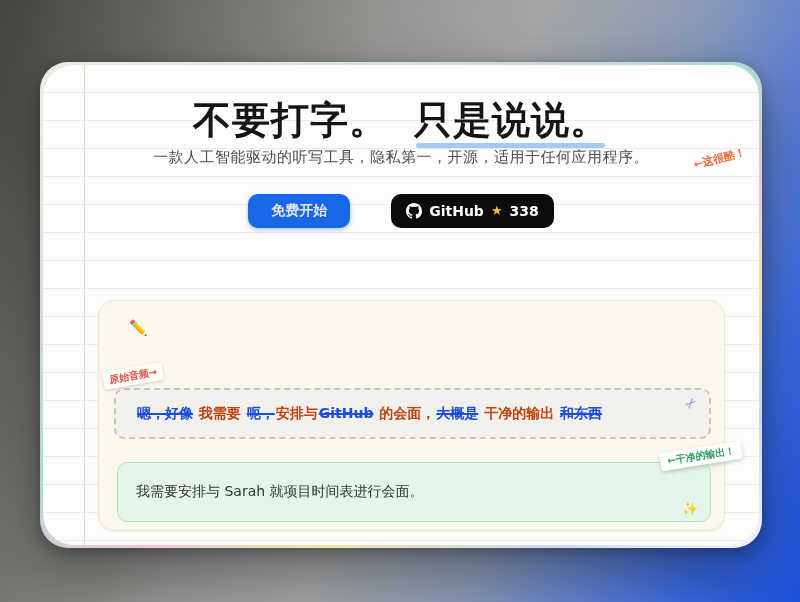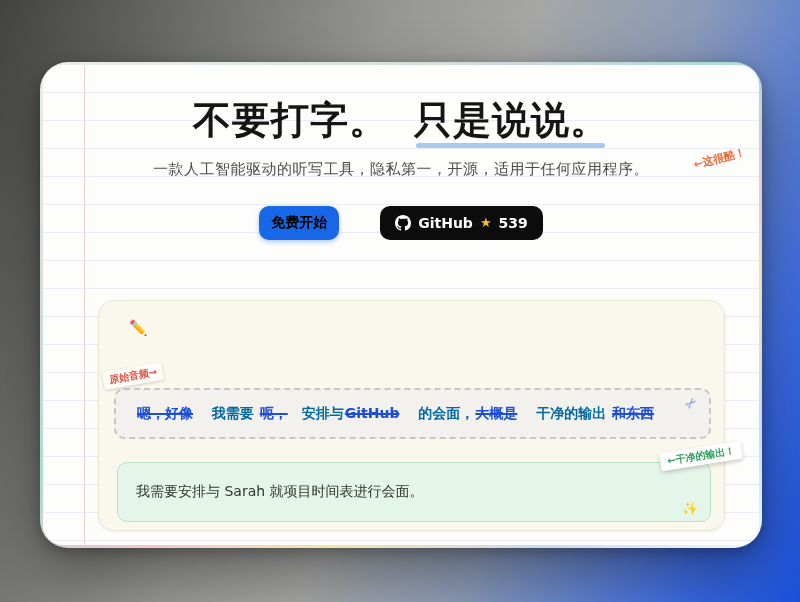--- a/index.html
+++ b/index.html
@@ -8,39 +8,39 @@
     position:relative; width:800px; height:602px; overflow:hidden;
     background:linear-gradient(112deg,#42423f 0%,#6f6f6c 20%,#969694 38%,#a6a7a5 52%,#8a9ab8 68%,#3d6ce2 88%,#1b50d9 100%);
   }
   .card-border {
     position:absolute; left:40px; top:62px; width:722px; height:486px;
     border-radius:28px; padding:3px;
     background:linear-gradient(150deg,#e9ede9 0%,#dfe9e0 14%,#cfd8da 30%,#a9dcd4 46%,#f2c4d7 60%,#f5e2a8 72%,#ccd8ee 86%,#f4f6fb 100%);
     box-shadow:0 24px 60px rgba(0,0,0,.40), 0 4px 14px rgba(0,0,0,.25);
   }
   .card {
-    position:relative; width:100%; height:100%; border-radius:20px; overflow:hidden;
+    position:relative; width:100%; height:100%; border-radius:31px; overflow:hidden;
     background-color:#fdfdfc;
     background-image:
       linear-gradient(to right,transparent 0 41px,#f4cdd0 41px 42px,transparent 42px 100%),
       repeating-linear-gradient(to bottom,transparent 0 27px,#e9ecf2 27px 28px);
   }
   .hero { position:relative; text-align:center; padding-top:34px; }
   .hero-title { font-size:38px; font-weight:900; color:#151515; letter-spacing:1px; line-height:1.15; }
   .t1 { display:inline-block; margin-right:26px; }
   .t2-wrap { display:inline-block; position:relative; }
   .t2-underline { position:absolute; left:2px; right:4px; bottom:-5px; height:5px; border-radius:3px; background:#a6c9ee; }
-  .hero-sub { margin-top:17px; font-size:15px; color:#4c4c4c; letter-spacing:.5px; }
+  .hero-sub { margin-top:5px; font-size:15px; color:#4c4c4c; letter-spacing:.5px; }
   .annotation-cool {
     position:absolute; right:13px; top:86px; color:#ec6a38; font-size:11px; font-weight:700;
     transform:rotate(-14deg); white-space:nowrap;
   }
   .cta-row { display:flex; justify-content:center; gap:17px; margin-top:27px; }
   .btn { display:flex; align-items:center; height:34px; border:none; border-radius:10px; font-size:14px; font-weight:700; cursor:pointer; font-family:inherit; }
-  .btn-primary { background:#1767e6; color:#000000; padding:0 12px; box-shadow:0 2px 5px rgba(23,103,230,.35); }
+  .btn-primary { background:#1767e6; color:#e5e5e5; padding:0 23px; box-shadow:0 2px 5px rgba(23,103,230,.35); }
   .btn-github { background:#0c0c0c; color:#ffffff; padding:0 15px; gap:7px;margin-left:24px; }
   .gh-logo { width:16px; height:16px; fill:#ffffff; display:block; }
   .gh-star { color:#f2c032; font-size:13px; }
   .demo-panel {
     position:absolute; left:55px; top:235px; width:627px; height:231px;
     background:#faf8ec; border:1px solid #eae6d4; border-radius:16px;
     box-shadow:0 1px 3px rgba(120,110,70,.10);
   }
   .demo-title { display:flex; align-items:center; gap:11px; margin:18px 0 0 30px; font-size:15px; font-weight:700; color:#26261f; }
   .pencil-icon { color:#f0a73e; font-size:15px; transform:rotate(0deg); }
@@ -50,21 +50,21 @@
     color:#e0554a; font-size:10px; font-weight:700;
     box-shadow:0 1px 3px rgba(0,0,0,.18); white-space:nowrap; z-index:2;
   }
   .raw-box {
     position:absolute; left:15px; top:87px; width:597px; height:51px;
     background:#f2f1ed; border:2px dashed #c9c6bf; border-radius:10px;
     display:flex; align-items:center; padding:0 44px 0 20px;
   }
   .raw-text { font-size:14px; font-weight:600; color:#3a3a37; white-space:nowrap; }
   .seg-struck { color:#1d4ed8; text-decoration:line-through; text-decoration-thickness:2px; margin:12px 1px; }
-  .seg-plain { color:#0369a1;margin-left:13px; }
+  .seg-plain { color:#c2410c; }
   .scissors-icon { position:absolute; top:5px; right:12px; color:#7d9fe3; font-size:14px; transform:rotate(-45deg); }
   .clean-label {
     position:absolute; right:-18px; top:146px; transform:rotate(-9deg);
     background:#ffffff; padding:2px 7px; border-radius:2px;
     color:#2f9e5f; font-size:10px; font-weight:700;
     box-shadow:0 2px 4px rgba(0,0,0,.20); white-space:nowrap; z-index:3;
   }
   .clean-box {
     position:absolute; left:18px; top:161px; width:594px; height:60px;
     background:#e4f6ea; border:1.5px solid #b5e1c5; border-radius:10px;
@@ -85,21 +85,21 @@
         </h1>
         <p class="hero-sub">一款人工智能驱动的听写工具，隐私第一，开源，适用于任何应用程序。</p>
         <div class="cta-row">
           <button class="btn btn-primary">免费开始</button>
           <button class="btn btn-github">
             <svg class="gh-logo" viewBox="0 0 16 16" aria-hidden="true">
                 <path d="M8 0C3.58 0 0 3.58 0 8c0 3.54 2.29 6.53 5.47 7.59.4.07.55-.17.55-.38 0-.19-.01-.82-.01-1.49-2.01.37-2.53-.49-2.69-.94-.09-.23-.48-.94-.82-1.13-.28-.15-.68-.52-.01-.53.63-.01 1.08.58 1.23.82.72 1.21 1.87.87 2.33.66.07-.52.28-.87.51-1.07-1.78-.2-3.64-.89-3.64-3.95 0-.87.31-1.59.82-2.15-.08-.2-.36-1.02.08-2.12 0 0 .67-.21 2.2.82.64-.18 1.32-.27 2-.27.68 0 1.36.09 2 .27 1.53-1.04 2.2-.82 2.2-.82.44 1.1.16 1.92.08 2.12.51.56.82 1.27.82 2.15 0 3.07-1.87 3.75-3.65 3.95.29.25.54.73.54 1.48 0 1.07-.01 1.93-.01 2.2 0 .21.15.46.55.38A8.01 8.01 0 0 0 16 8c0-4.42-3.58-8-8-8z"></path>
               </svg>
             <span>GitHub</span>
             <span class="gh-star">★</span>
-            <span>539</span>
+            <span>338</span>
           </button>
         </div>
       </div>
 
       <div class="annotation-cool">←这很酷！</div>
 
       <div class="demo-panel">
         <div class="demo-title">
           <span class="pencil-icon">✏️</span>
         </div>

